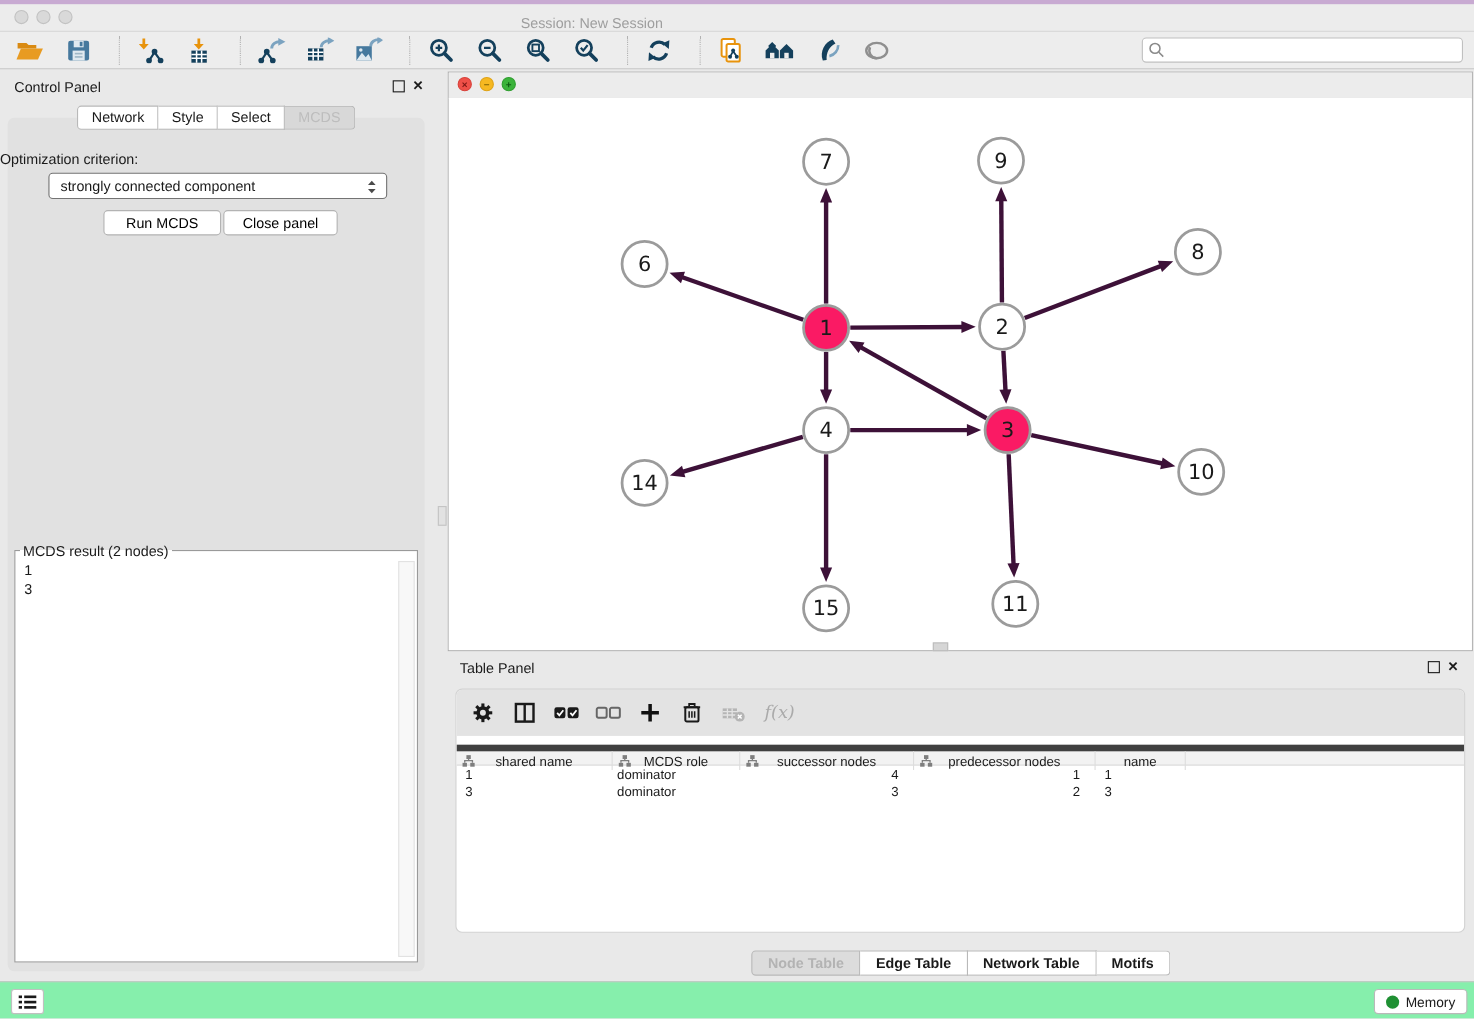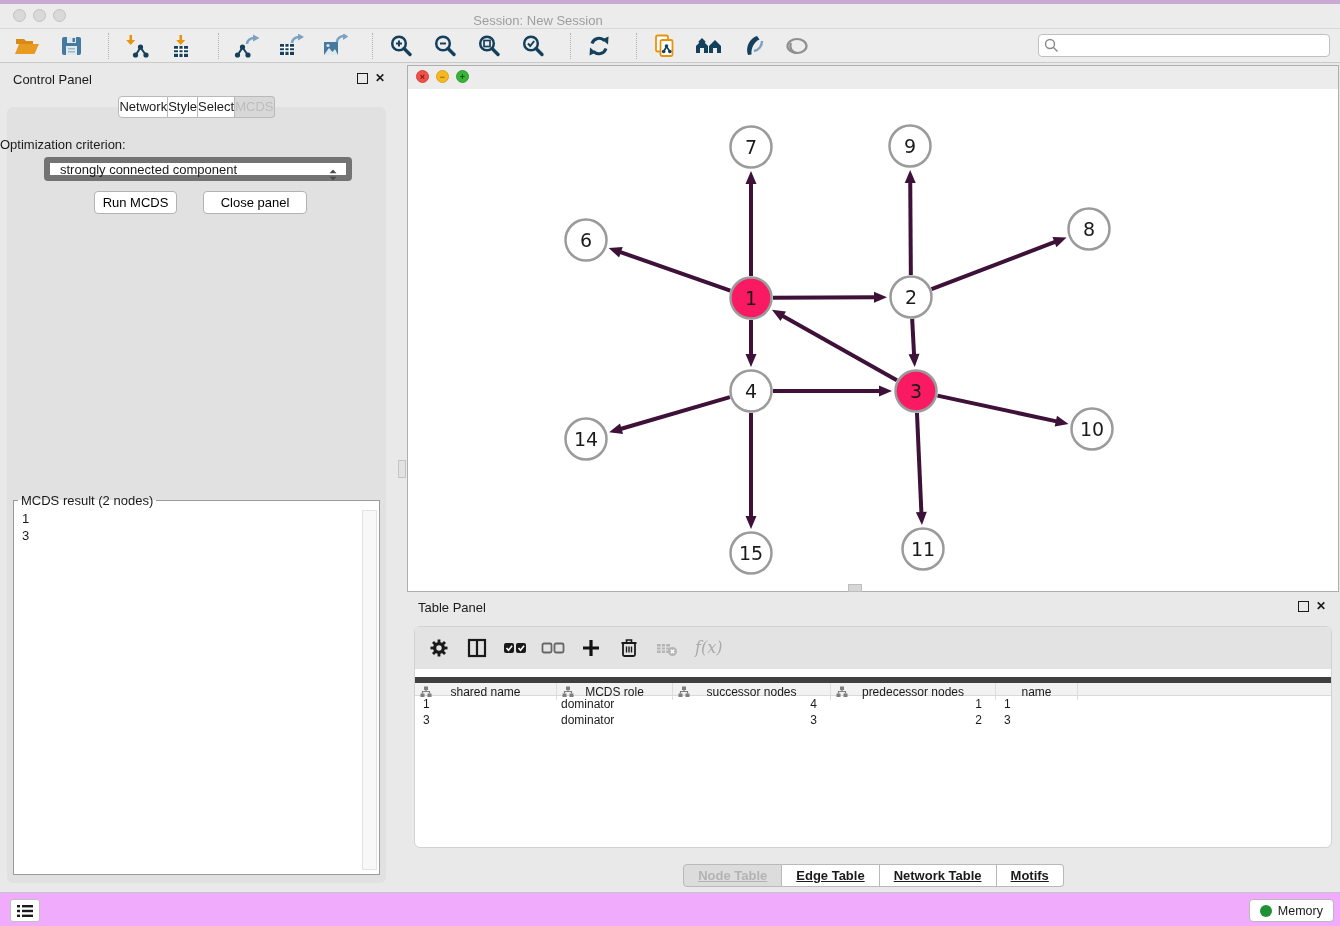--- a/index.html
+++ b/index.html
@@ -25,26 +25,26 @@
   .searchwrap svg{position:absolute;left:6px;top:4px;}
   
   .cp-header{left:0;top:66px;width:393px;height:26px;}
   .cp-title{position:absolute;left:13px;top:6px;font-size:13px;}
   .winbtn{position:absolute;top:5px;width:14px;height:14px;display:flex;align-items:center;justify-content:center;
           font-size:12px;font-weight:bold;color:#1a1a1a;}
   .winbtn .sq{width:9px;height:9px;border:1.5px solid #1a1a1a;}
   .cp-panel{left:7px;top:107px;width:379px;height:776px;background:#e1e1e1;border-radius:6px;}
   .tabbar{display:flex;justify-content:center;}
   .cp-tabs{left:0;top:96px;width:393px;}
-  .tab{background:#fff;border:1px solid #b9b9b9;border-left:none;padding:2px 0;font-size:13px;line-height:16px;}
+  .tab{background:#fff;border:1px solid #b9b9b9;border-left:none;padding:2px 12px;font-size:13px;line-height:16px;}
   .tab:first-child{border-left:1px solid #b9b9b9;border-radius:4px 0 0 4px;}
   .tab:last-child{border-radius:0 4px 4px 0;}
   .tab.active{background:#d8d8d8;color:#bdbdbd;}
   .opt-label{left:0;top:137px;width:393px;text-align:left;font-size:13px;}
-  .dropdown{left:44px;top:157px;width:308px;height:24px;background:#fff;border:6px solid #737373;border-radius:4px;
+  .dropdown{left:44px;top:157px;width:308px;height:24px;background:#fff;border:1px solid #737373;border-radius:4px;
             box-sizing:border-box;display:flex;align-items:center;font-size:13px;padding-left:10px;}
   .dropdown svg{position:absolute;right:6px;top:4px;}
   .pushbtn{position:absolute;height:23px;background:#fff;border:1px solid #b3b3b3;border-radius:4px;box-sizing:border-box;
            font-size:13px;display:flex;align-items:center;justify-content:center;font-family:inherit;}
   .mcds-box{left:13px;top:493px;width:367px;height:382px;box-sizing:border-box;background:#fff;
             border:1px solid #9a9a9a;margin:0;padding:0;}
   .mcds-box legend{font-size:13px;margin-left:4px;padding:0 3px;}
   .mcds-lines{position:absolute;left:8px;top:2px;font-size:13px;line-height:17px;}
   .mcds-scroll{position:absolute;right:2px;top:2px;bottom:4px;width:13px;background:#f8f8f8;border:1px solid #e2e2e2;}
   
@@ -66,26 +66,26 @@
   .tpbtn{width:24px;height:24px;display:flex;align-items:center;justify-content:center;flex:0 0 auto;}
   .thead{position:absolute;left:0;top:50px;right:0;height:19px;background:#f2f2f2;
          border-top:6px solid #404040;border-bottom:1px solid #d9d9d9;display:flex;box-sizing:border-box;}
   .th{position:relative;display:flex;align-items:center;justify-content:center;font-size:12px;
       border-right:1px solid #ddd;box-sizing:border-box;height:17px;}
   .th .colicon{position:absolute;left:5px;top:3px;}
   .tbody{position:absolute;left:0;top:69px;right:0;}
   .tr{display:flex;height:16px;}
   .td{font-size:12px;line-height:16px;box-sizing:border-box;white-space:nowrap;overflow:hidden;}
   .tp-tabs{left:407px;top:864px;width:933px;}
-  .tab2{background:#fff;border:1px solid #b9b9b9;border-left:none;padding:2px 14px;font-size:13px;font-weight:600;line-height:17px;text-decoration:underline;}
+  .tab2{background:#fff;border:1px solid #b9b9b9;border-left:none;padding:2px 14px;font-size:13px;font-weight:600;line-height:17px;}
   .tab2:first-child{border-left:1px solid #b9b9b9;border-radius:4px 0 0 4px;}
   .tab2:last-child{border-radius:0 4px 4px 0;}
   .tab2.active{background:#dcdcdc;color:#b3b3b3;}
   
-  .statusbar{left:0;top:892px;width:1340px;height:34px;background:#f0abfc;border-top:1px solid #c5c5c5;box-sizing:border-box;}
+  .statusbar{left:0;top:892px;width:1340px;height:34px;background:#86efac;border-top:1px solid #c5c5c5;box-sizing:border-box;}
   .listbtn{position:absolute;left:10px;top:6px;width:30px;height:23px;background:#fff;border:1px solid #c0c0c0;
            border-radius:3px;display:flex;align-items:center;justify-content:center;box-sizing:border-box;}
   .membtn{position:absolute;right:6px;top:6px;height:23px;background:#fff;border:1px solid #b9b9b9;border-radius:4px;
           display:flex;align-items:center;gap:6px;padding:0 10px;font-size:12.5px;box-sizing:border-box;}
   .memdot{width:12px;height:12px;border-radius:50%;background:#1f9033;}
 </style>
 </head>
 <body>
 
 <div>
@@ -267,21 +267,21 @@
       <span class="tab active">MCDS</span>
     </div>
   <div class="abs opt-label">Optimization criterion:</div>
   <div class="abs dropdown">
     <span>strongly connected component</span>
     <svg width="14" height="16" viewBox="0 0 14 16">
       <path d="M3.5 6.2 7 2.4l3.5 3.8z" fill="#4a4a4a"></path>
         <path d="M3.5 9.8 7 13.6l3.5-3.8z" fill="#4a4a4a"></path>
     </svg>
   </div>
-  <button class="pushbtn" style="left:94px;top:191px;width:83px">Run MCDS</button>
+  <button class="pushbtn" style="left:94px;top:191px;width:107px">Run MCDS</button>
   <button class="pushbtn" style="left:203px;top:191px;width:104px">Close panel</button>
 
   <fieldset class="abs mcds-box">
     <legend>MCDS result (2 nodes)</legend>
     <div style="position:relative;height:100%;">
       <div class="mcds-lines" id="mcds-lines">
           <div>1</div>
           <div>3</div>
         </div>
       <div class="mcds-scroll"></div>

